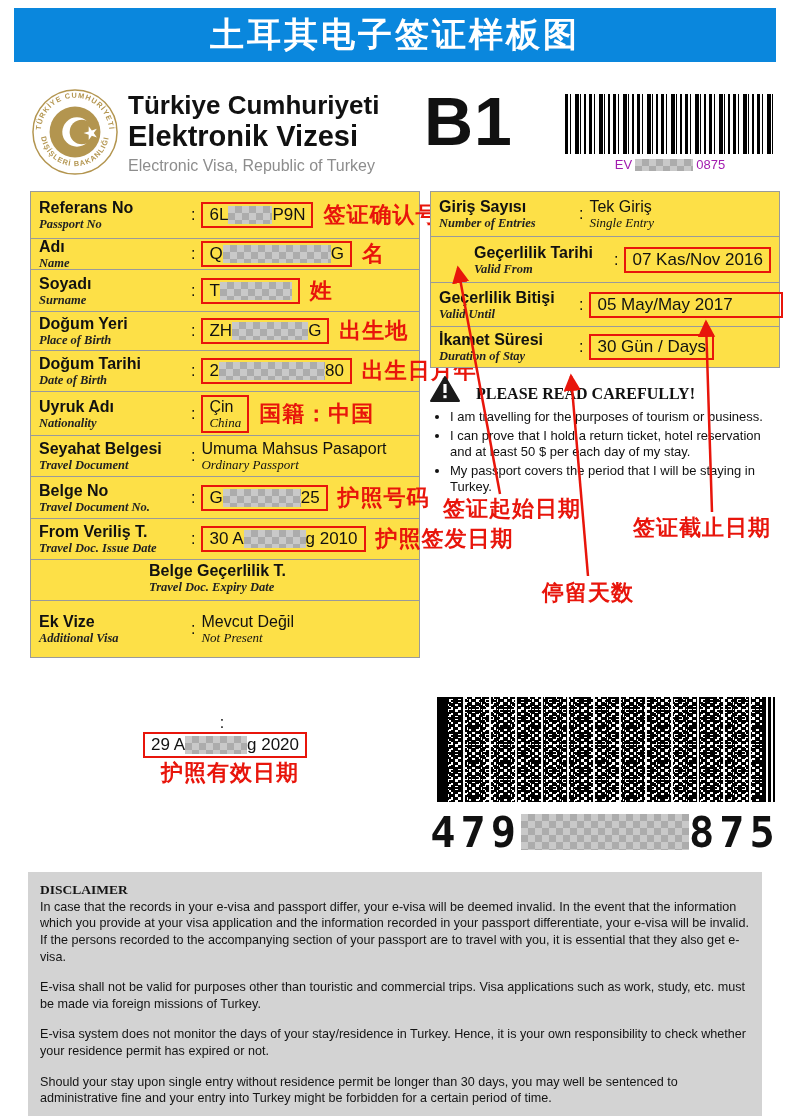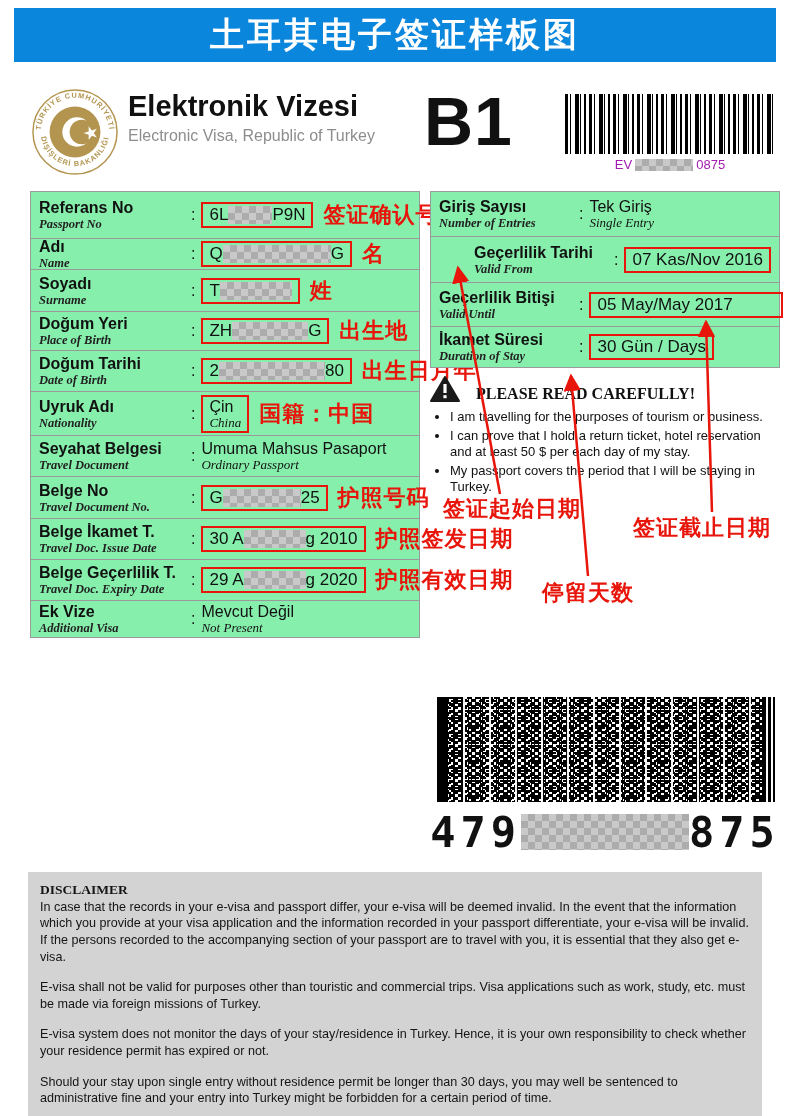--- a/index.html
+++ b/index.html
@@ -21,21 +21,21 @@
              letter-spacing:1px;}
   .barcode-top{position:absolute;left:565px;top:94px;width:210px;height:60px;
       background:repeating-linear-gradient(90deg,#000 0 3px,#fff 3px 5px,#000 5px 6px,
       #fff 6px 10px,#000 10px 14px,#fff 14px 15px,#000 15px 16px,#fff 16px 19px,
       #000 19px 21px,#fff 21px 24px);}
   .barcode-top-label{position:absolute;left:565px;top:157px;width:210px;text-align:center;
       font-size:13px;color:#a21caf;display:flex;align-items:center;justify-content:center;gap:3px;}
 
   
   .tbl{position:absolute;}
-  .row{box-sizing:border-box;border:1px solid #9a9a9a;margin-top:-1px;background:#86efac;
+  .row{box-sizing:border-box;border:1px solid #9a9a9a;margin-top:-1px;background:#fde047;
        display:flex;align-items:center;padding:2px 8px;white-space:nowrap;}
   .lbl{width:152px;flex:0 0 152px;}
   .lbl .tr{font-size:16px;font-weight:bold;line-height:18px;}
   .lbl .en{font-family:"Liberation Serif",serif;font-style:italic;font-weight:bold;
            font-size:12.5px;color:#222;line-height:14px;}
   .colon{margin:0 6px 0 0;font-size:16px;}
   .val{font-size:17px;display:inline-flex;align-items:center;}
   .v-sub{font-family:"Liberation Serif",serif;font-style:italic;font-size:13px;line-height:14px;}
   .v-main{font-size:16px;line-height:18px;}
   .rbox{border:2px solid #e8150b;padding:1px 6px;display:inline-flex;align-items:center;}
@@ -97,20 +97,21 @@
     </defs>
     <text font-size="7.5" fill="#b3954f" font-family="Liberation Sans, sans-serif" font-weight="bold" letter-spacing="1">
       <textPath href="#arcTop" startOffset="50%" text-anchor="middle">TÜRKİYE CUMHURİYETİ</textPath>
     </text>
     <text font-size="7.5" fill="#b3954f" font-family="Liberation Sans, sans-serif" font-weight="bold" letter-spacing="1">
       <textPath href="#arcBot" startOffset="50%" text-anchor="middle">DIŞİŞLERİ BAKANLIĞI</textPath>
     </text>
   </svg>
 
   <div class="hdr-titles">
+    <div class="hdr-t1">Türkiye Cumhuriyeti</div>
     <div class="hdr-t2">Elektronik Vizesi</div>
     <div class="hdr-sub">Electronic Visa, Republic of Turkey</div>
   </div>
 
   <div class="visa-type">B1</div>
 
   <div class="barcode-top"></div>
   <div class="barcode-top-label">
     <span>EV</span>
     <span class="censor" style="width:58px;height:12px;"></span>
@@ -237,51 +238,51 @@
             <span>G</span>
             <span class="censor" style="width:78px;"></span>
             <span>25</span>
           </span>
         </span>
       <span class="ann">护照号码</span>
     </div>
 
     <div class="row" style="height:42px;">
       <div class="lbl">
-          <div class="tr">Belge İkamet T.</div>
+          <div class="tr">From Veriliş T.</div>
           <div class="en">Travel Doc. Issue Date</div>
         </div>
       <span class="colon">:</span>
       <span class="rbox">
           <span class="val">
             <span>30 A</span>
             <span class="censor" style="width:62px;"></span>
             <span>g 2010</span>
           </span>
         </span>
       <span class="ann">护照签发日期</span>
     </div>
 
-    <div class="row" style="height:42px;">
+    <div class="row" style="height:42px;flex-direction:column;">
       <div class="lbl">
           <div class="tr">Belge Geçerlilik T.</div>
           <div class="en">Travel Doc. Expiry Date</div>
         </div>
       <span class="colon">:</span>
       <span class="rbox">
           <span class="val">
             <span>29 A</span>
             <span class="censor" style="width:62px;"></span>
             <span>g 2020</span>
           </span>
         </span>
       <span class="ann">护照有效日期</span>
     </div>
 
-    <div class="row" style="height:38px;">
+    <div class="row" style="height:58px;">
       <div class="lbl">
           <div class="tr">Ek Vize</div>
           <div class="en">Additional Visa</div>
         </div>
       <span class="colon">:</span>
       <span style="display:block;">
           <span class="v-main" style="display:block;">Mevcut Değil</span>
           <span class="v-sub" style="display:block;">Not Present</span>
         </span>
     </div>

